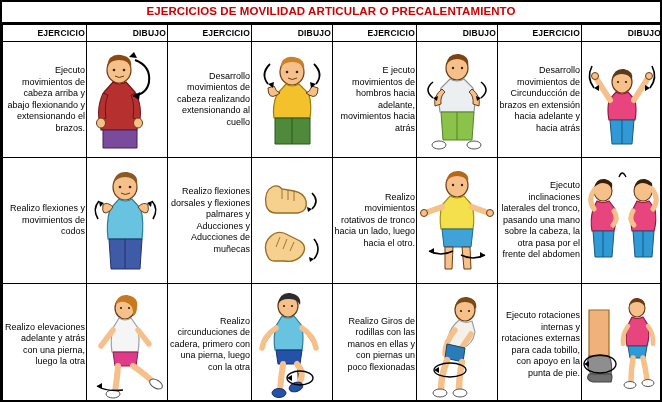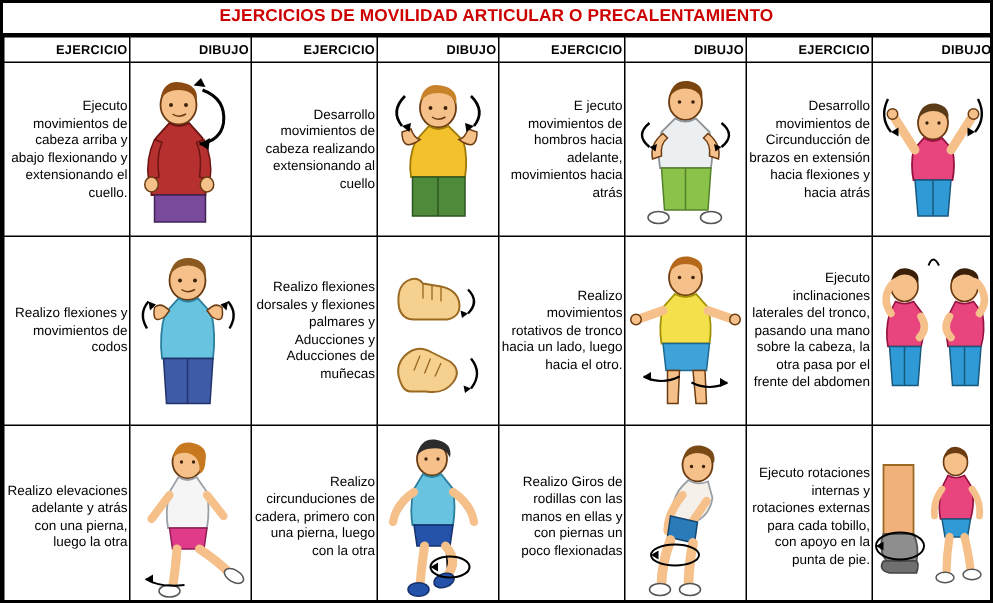--- a/index.html
+++ b/index.html
@@ -108,21 +108,21 @@
         <th class="hdr">DIBUJO</th>
         <th class="hdr">EJERCICIO</th>
         <th class="hdr">DIBUJO</th>
         <th class="hdr">EJERCICIO</th>
         <th class="hdr">DIBUJO</th>
       </tr>
     </thead>
     <tbody>
 
       <tr class="r1">
-        <td class="txt">Ejecuto movimientos de cabeza arriba y abajo flexionando y extensionando el cuello.</td>
+        <td class="txt">Ejecuto movimientos de cabeza arriba y abajo flexionando y extensionando el brazos.</td>
         <td class="fig">
           <svg width="76" height="104" viewBox="0 0 76 104">
             <ellipse cx="30" cy="22" rx="12" ry="13" fill="#f5c08a" stroke="#6b3b12" stroke-width="1.2"></ellipse>
             <path d="M18 18 Q20 5 32 7 Q44 9 42 20 Q40 12 30 12 Q22 12 18 18 Z" fill="#8a4a12"></path>
             <circle cx="25" cy="22" r="1.3" fill="#3a2008"></circle>
             <circle cx="35" cy="22" r="1.3" fill="#3a2008"></circle>
             <path d="M26 28 Q30 31 35 28" stroke="#6b3b12" stroke-width="1" fill="none"></path>
             <path d="M24 34 Q30 38 37 34 L46 44 Q50 60 48 82 L12 82 Q10 60 15 44 Z" fill="#b5302f" stroke="#6b1512" stroke-width="1.2"></path>
             <path d="M14 45 Q8 58 10 72 L17 70 Q15 56 19 47 Z" fill="#b5302f" stroke="#6b1512" stroke-width="1"></path>
             <path d="M47 45 Q53 58 51 72 L44 70 Q46 56 42 47 Z" fill="#b5302f" stroke="#6b1512" stroke-width="1"></path>
@@ -169,21 +169,21 @@
             <path d="M38 64 L38 92" stroke="#55802b" stroke-width="1"></path>
             <ellipse cx="20" cy="97" rx="7" ry="4" fill="#ffffff" stroke="#555" stroke-width="1"></ellipse>
             <ellipse cx="55" cy="97" rx="7" ry="4" fill="#ffffff" stroke="#555" stroke-width="1"></ellipse>
             <path d="M14 34 Q4 42 14 50" stroke="#000" stroke-width="1.6" fill="none"></path>
             <path d="M14 50 l5 -2 l-1 5 z" fill="#000"></path>
             <path d="M62 34 Q72 42 62 50" stroke="#000" stroke-width="1.6" fill="none"></path>
             <path d="M62 50 l-5 -2 l1 5 z" fill="#000"></path>
           </svg>
         </td>
 
-        <td class="txt">Desarrollo movimientos de Circunducción de brazos en extensión hacia flexiones y hacia atrás</td>
+        <td class="txt">Desarrollo movimientos de Circunducción de brazos en extensión hacia adelante y hacia atrás</td>
         <td class="fig">
           <svg width="76" height="104" viewBox="0 0 76 104">
             <ellipse cx="38" cy="34" rx="10" ry="11" fill="#f5c08a" stroke="#6b3b12" stroke-width="1.2"></ellipse>
             <path d="M28 31 Q30 20 40 21 Q50 23 48 32 Q45 26 38 26 Q32 26 28 31 Z" fill="#5b3a18"></path>
             <circle cx="34" cy="34" r="1.1" fill="#3a2008"></circle>
             <circle cx="42" cy="34" r="1.1" fill="#3a2008"></circle>
             <path d="M32 44 Q38 48 44 44 L51 52 Q53 62 51 72 L25 72 Q23 62 25 52 Z" fill="#e8457f" stroke="#96133f" stroke-width="1.2"></path>
             <path d="M26 52 L12 30" stroke="#f5c08a" stroke-width="6" stroke-linecap="round"></path>
             <path d="M50 52 L64 30" stroke="#f5c08a" stroke-width="6" stroke-linecap="round"></path>
             <circle cx="11" cy="28" r="3.5" fill="#f5c08a" stroke="#6b3b12" stroke-width="1"></circle>

